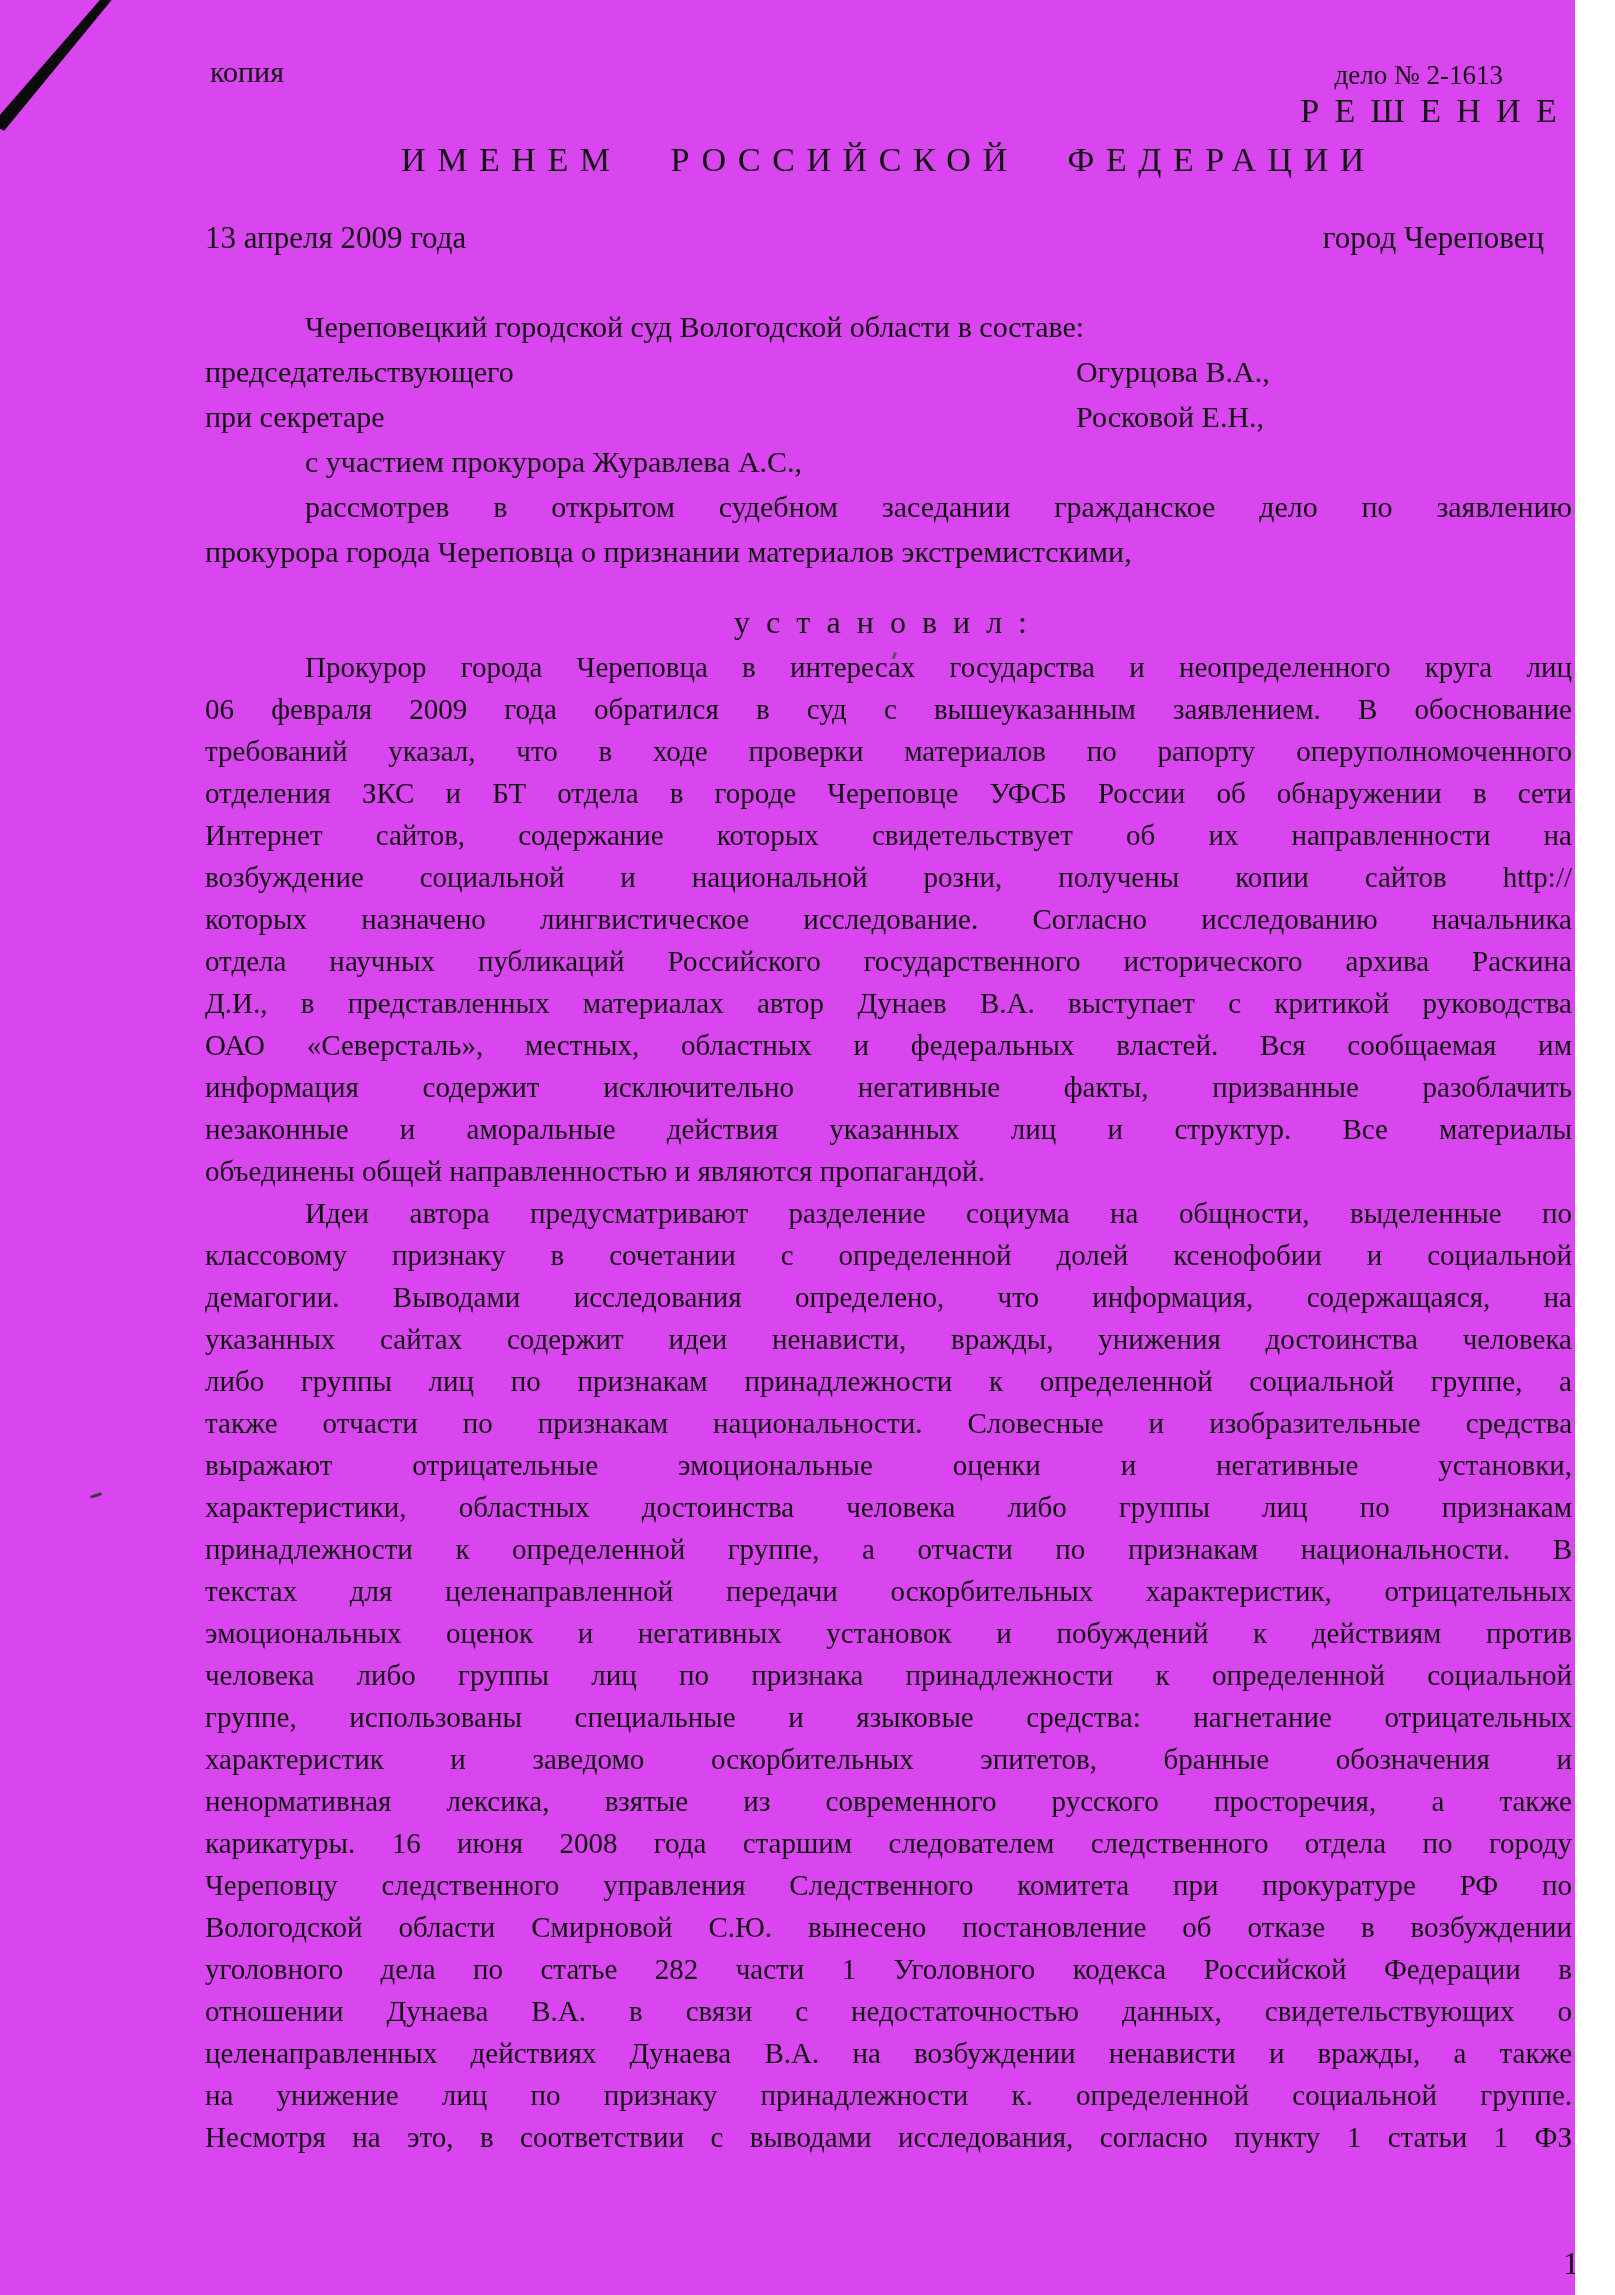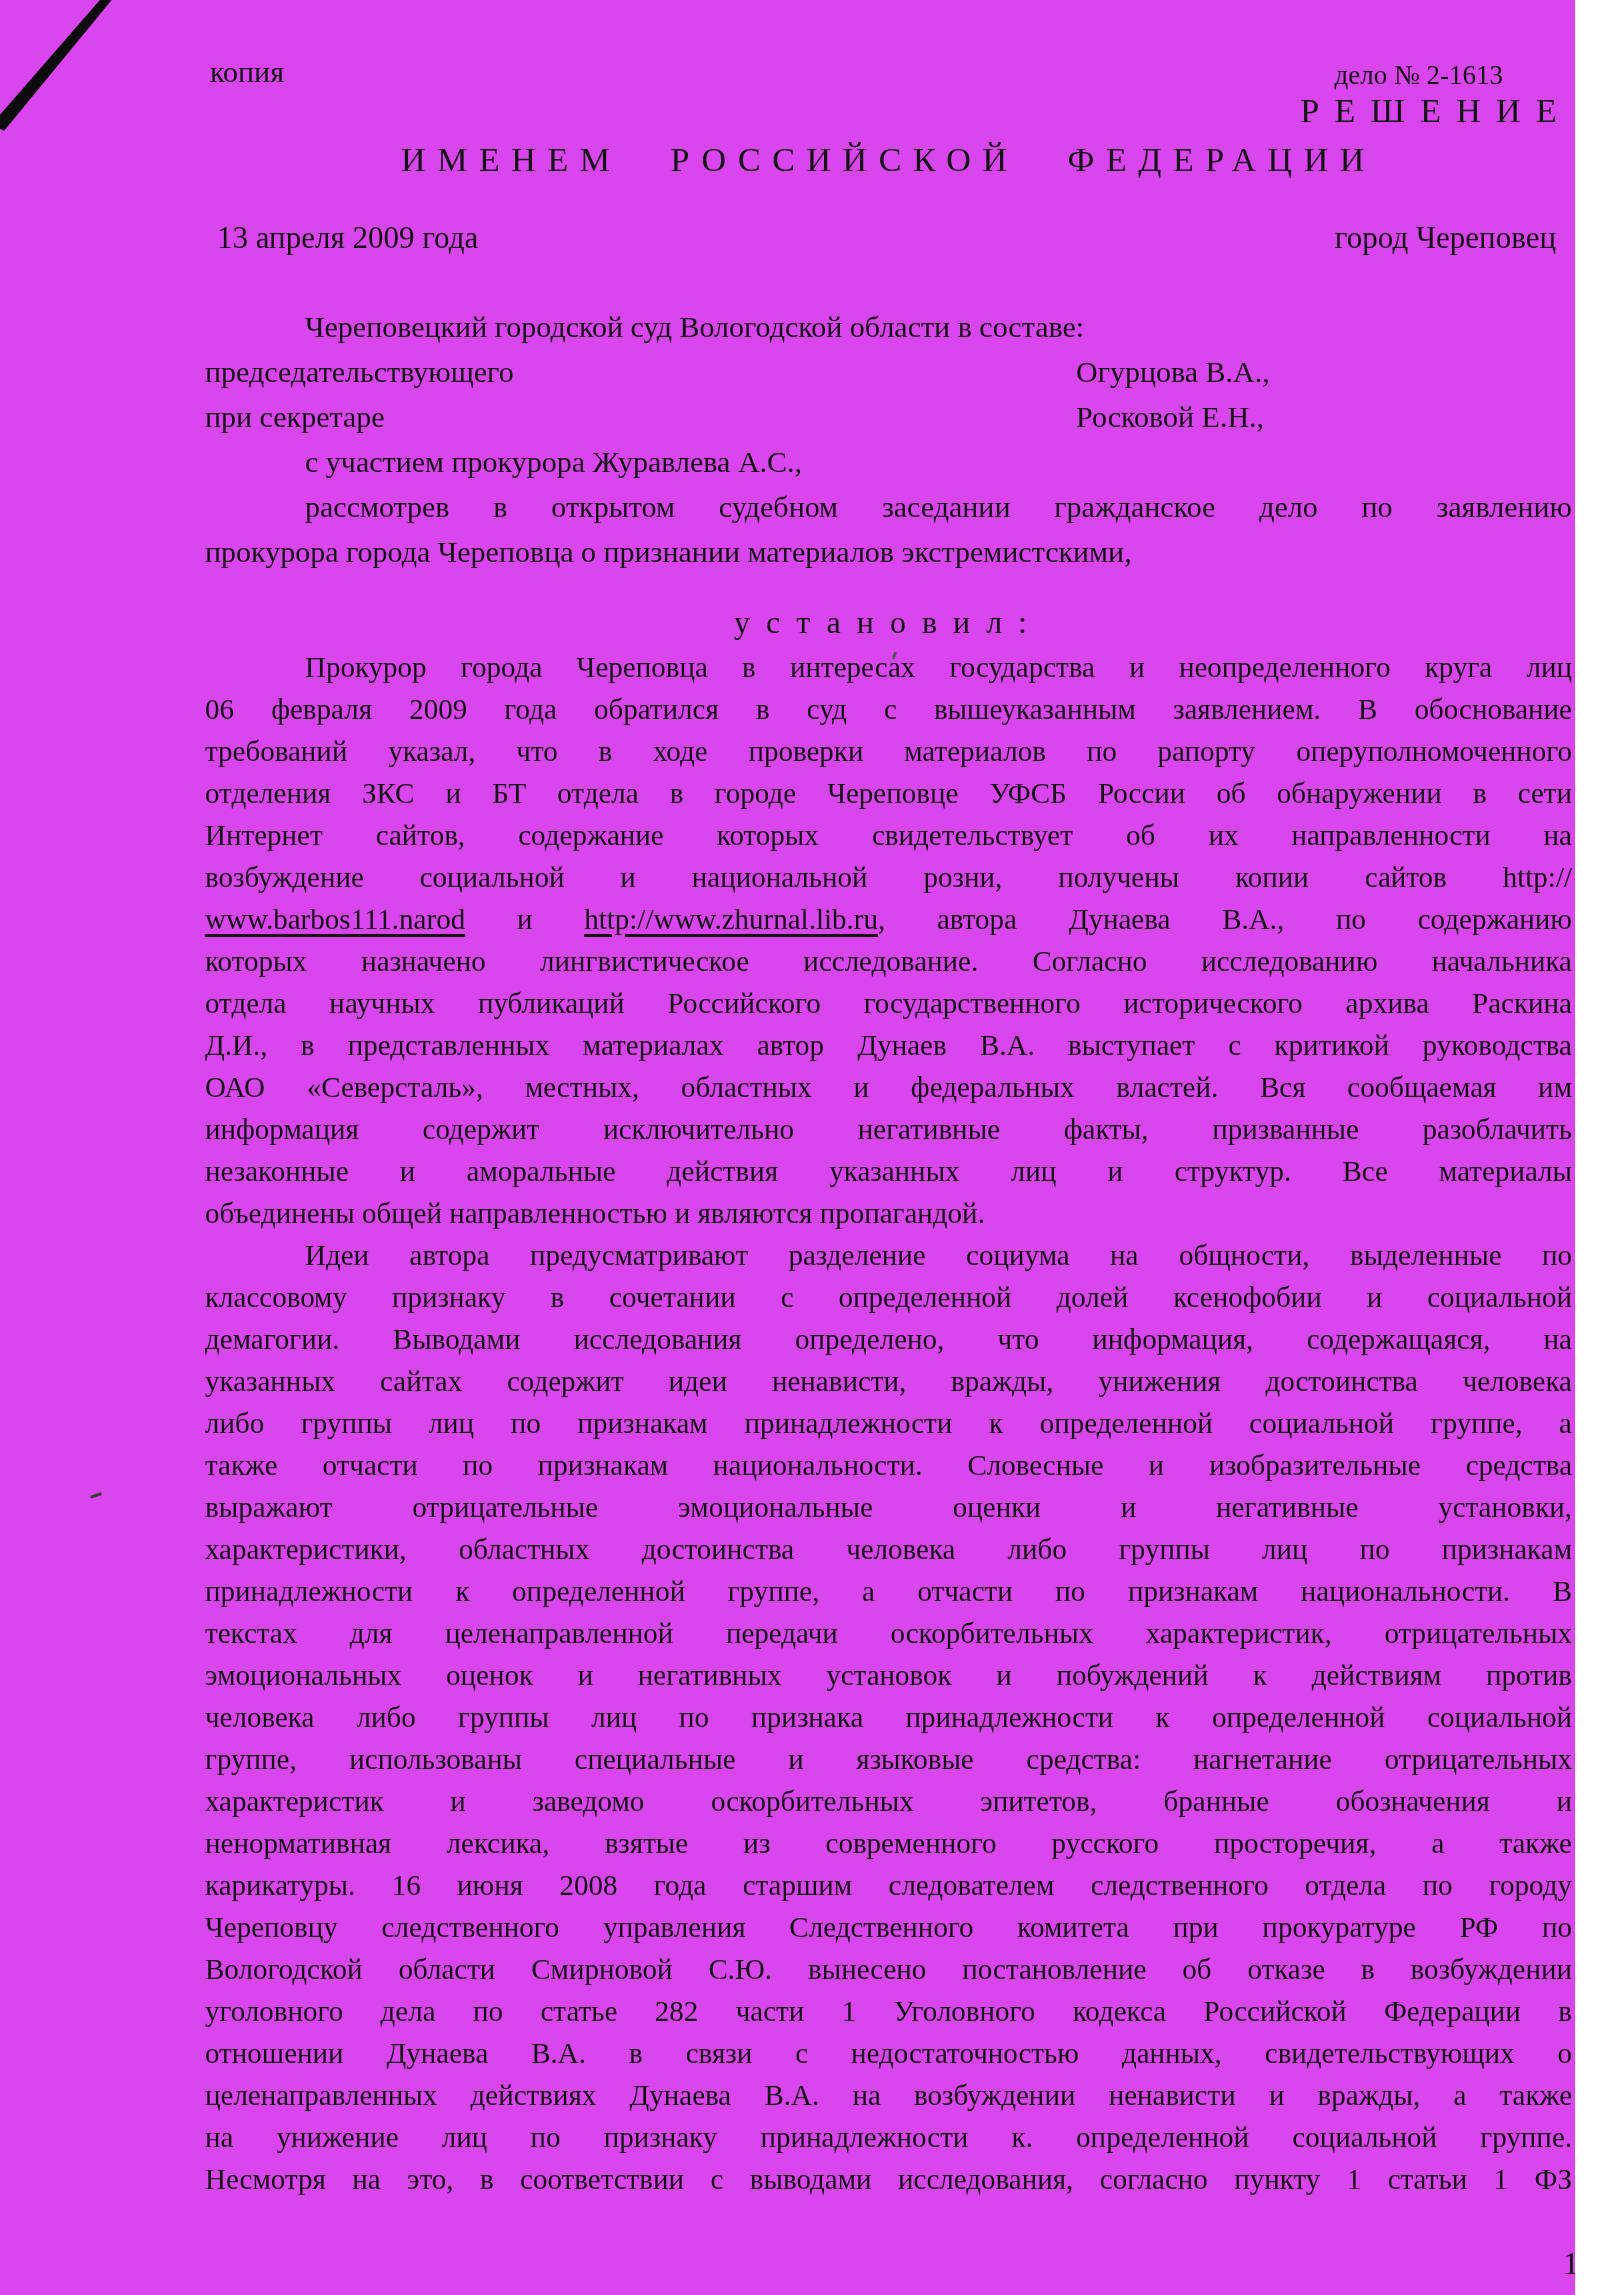--- a/index.html
+++ b/index.html
@@ -17,21 +17,20 @@
   
   .copy-label   { left: 210px; top: 55px;  font-size: 30px; }
   .case-number  { right: 72px; top: 60px; font-size: 27px; }
   .title-block  { left: 205px; width: 1367px; text-align: center; }
   .title-main   { top: 92px; font-size: 34px; letter-spacing: 0.45em; text-align: right; }
   .title-sub    { top: 141px; font-size: 34px; letter-spacing: 0.34em; word-spacing: 0.85em; }
   .date-row {
     left: 205px; top: 220px; width: 1339px;
     display: flex; justify-content: space-between;
     font-size: 31px;
-    margin-left: 12px;
   }
 
   
   .intro { left: 205px; top: 304px; width: 1367px; font-size: 30px; line-height: 45px; }
   .iline { position: relative; }
   .indent { padding-left: 100px; }
   .irow { position: relative; }
   .irow .name { position: absolute; left: 871px; top: 0; }
 
   
@@ -98,21 +97,20 @@
   <div class="abs ustanovil">установил:</div>
 
   <div class="abs bodytext">
     <div>
         <div class="tline indent"><span>Прокурор города Череповца в интересах государства и неопределенного круга лиц</span></div>
         <div class="tline"><span>06 февраля 2009 года обратился в суд с вышеуказанным заявлением. В обоснование</span></div>
         <div class="tline"><span>требований указал, что в ходе проверки материалов по рапорту оперуполномоченного</span></div>
         <div class="tline"><span>отделения ЗКС и БТ отдела в городе Череповце УФСБ России об обнаружении в сети</span></div>
         <div class="tline"><span>Интернет сайтов, содержание которых свидетельствует об их направленности на</span></div>
         <div class="tline"><span>возбуждение социальной и национальной розни, получены копии сайтов http://</span></div>
-        <div class="tline"><span class="uline">www.barbos111.narod</span><span> и </span><span class="uline">http://www.zhurnal.lib.ru</span><span>, автора Дунаева В.А., по содержанию</span></div>
         <div class="tline"><span>которых назначено лингвистическое исследование. Согласно исследованию начальника</span></div>
         <div class="tline"><span>отдела научных публикаций Российского государственного исторического архива Раскина</span></div>
         <div class="tline"><span>Д.И., в представленных материалах автор Дунаев В.А. выступает с критикой руководства</span></div>
         <div class="tline"><span>ОАО «Северсталь», местных, областных и федеральных властей. Вся сообщаемая им</span></div>
         <div class="tline"><span>информация содержит исключительно негативные факты, призванные разоблачить</span></div>
         <div class="tline"><span>незаконные и аморальные действия указанных лиц и структур. Все материалы</span></div>
         <div class="tline left"><span>объединены общей направленностью и являются пропагандой.</span></div>
       </div>
     <div>
         <div class="tline indent"><span>Идеи автора предусматривают разделение социума на общности, выделенные по</span></div>

